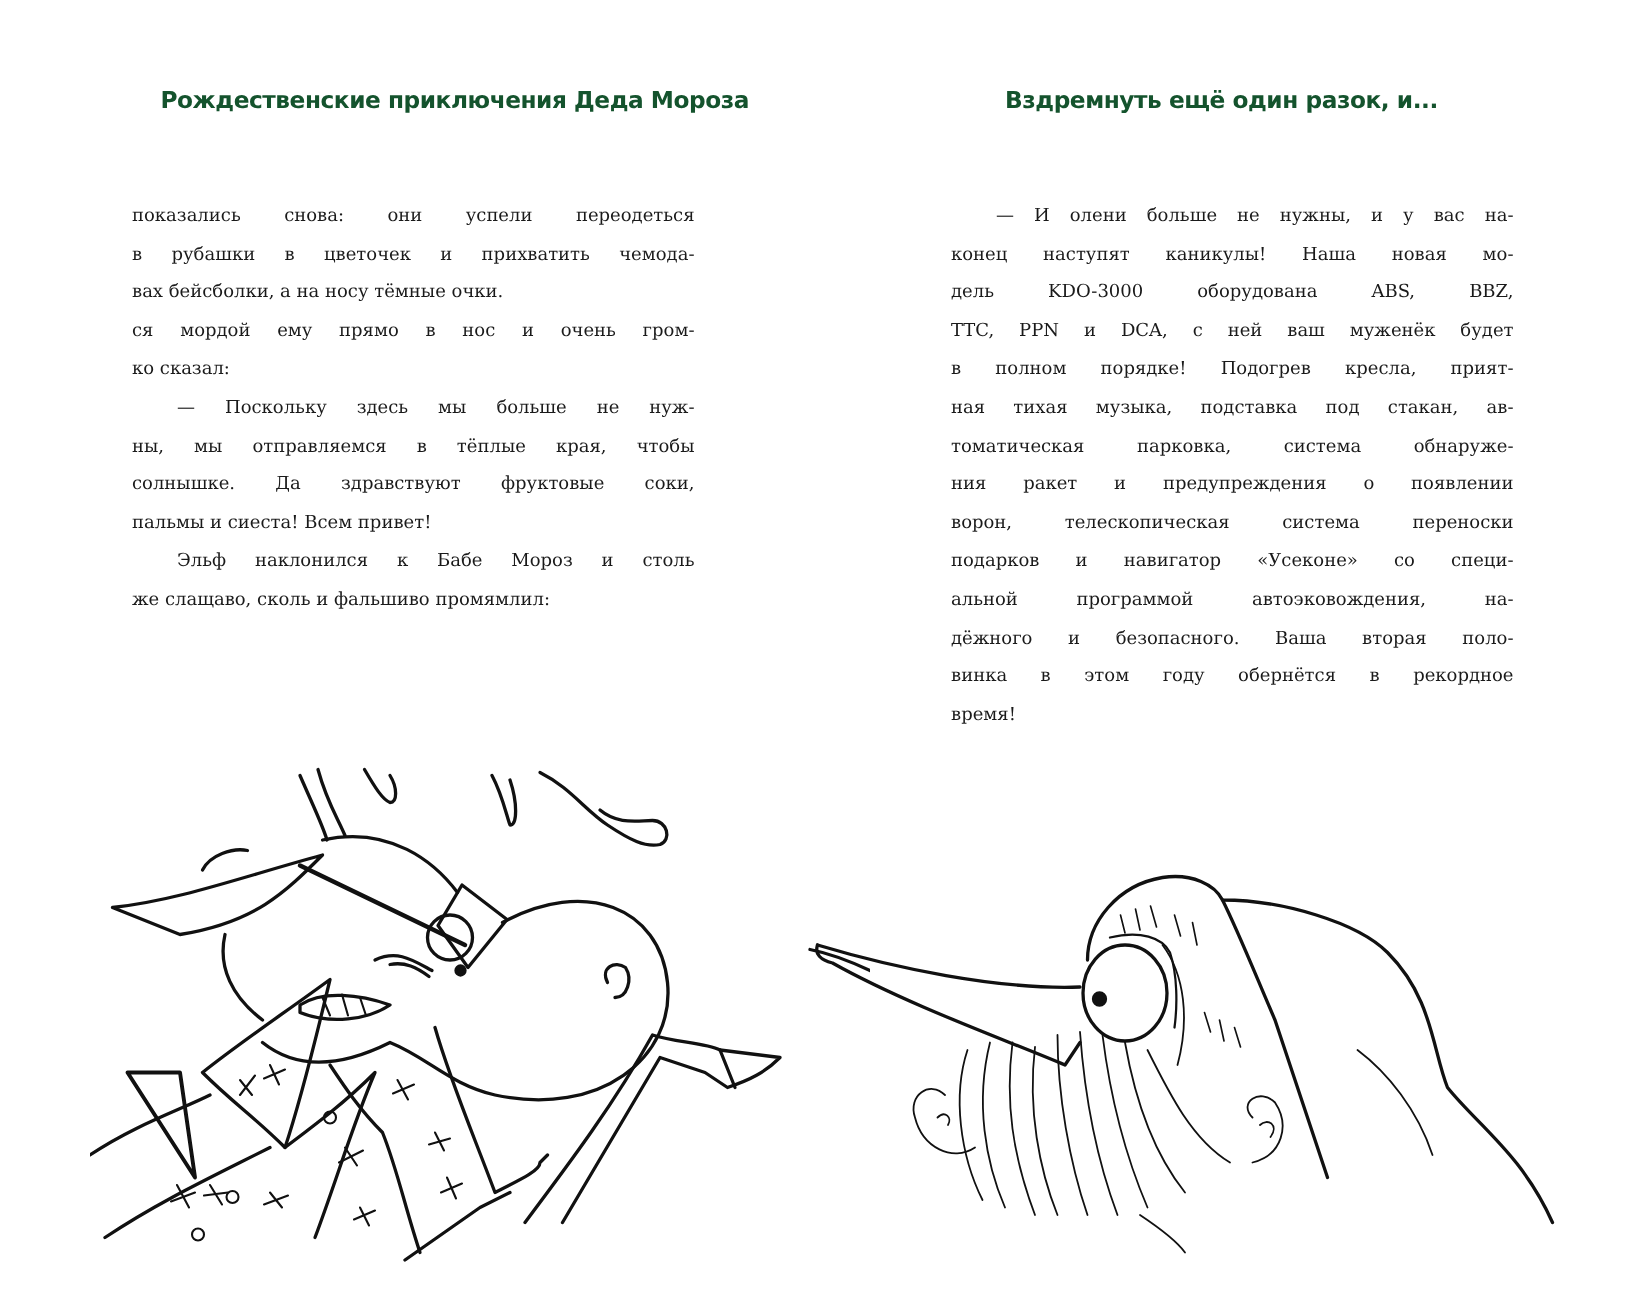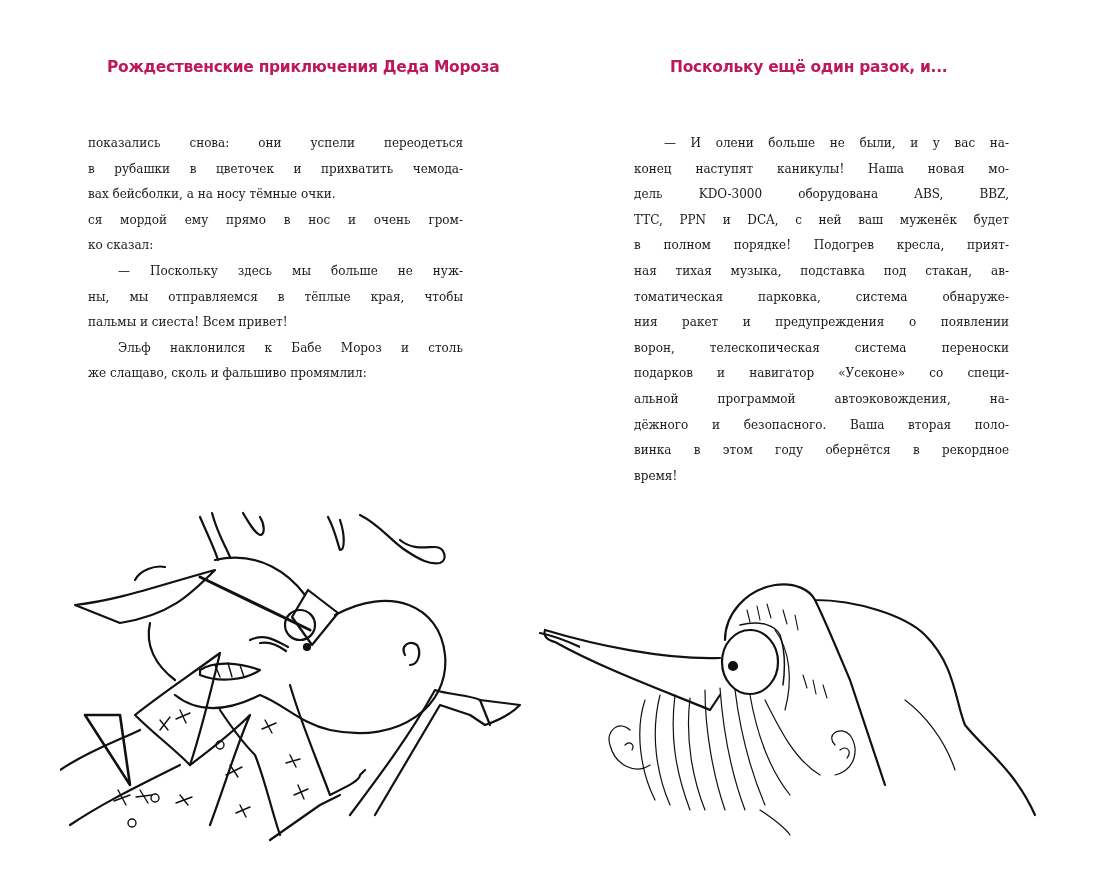--- a/index.html
+++ b/index.html
@@ -4,21 +4,21 @@
 <style>
   html, body { margin: 0; padding: 0; background: #ffffff; }
   body { width: 1100px; height: 873px; position: relative; overflow: hidden; color: #1a1a1a; }
   .page { position: absolute; top: 0; height: 873px; }
   .page-left { left: 0; width: 550px; }
   .page-right { left: 550px; width: 550px; }
   .running-head {
     position: absolute; top: 58px;
     font-family: "DejaVu Sans", sans-serif;
     font-size: 15.5px; font-weight: bold; letter-spacing: -0.3px;
-    color: #be185d;
+    color: #14532d;
     white-space: nowrap;
   }
   .page-left .running-head { left: 107px; }
   .page-right .running-head { left: 120px; }
   .text-block {
     position: absolute; top: 131px; width: 375px;
     font-family: "DejaVu Serif", serif;
     font-size: 12px;
     line-height: 25.6px;
     color: #1a1a1a;
@@ -41,20 +41,21 @@
 <div class="page page-left">
   <div class="running-head">Рождественские приключения Деда Мороза</div>
   <div class="text-block">
       <span class="line">показались снова: они успели переодеться</span>
       <span class="line">в рубашки в цветочек и прихватить чемода-</span>
       <span class="line last">вах бейсболки, а на носу тёмные очки.</span>
       <span class="line">ся мордой ему прямо в нос и очень гром-</span>
       <span class="line last">ко сказал:</span>
       <span class="line indent">— Поскольку здесь мы больше не нуж-</span>
       <span class="line">ны, мы отправляемся в тёплые края, чтобы</span>
+      <span class="line">солнышке. Да здравствуют фруктовые соки,</span>
       <span class="line last">пальмы и сиеста! Всем привет!</span>
       <span class="line indent">Эльф наклонился к Бабе Мороз и столь</span>
       <span class="line last">же слащаво, сколь и фальшиво промямлил:</span>
     </div>
 
   <div class="illus" style="left:60px; top:505px;">
     <svg width="520" height="340" viewBox="0 0 520 340" fill="none" stroke="#111" stroke-width="2.2" stroke-linecap="round" stroke-linejoin="round">
 
       <path d="M140 12 C150 35 155 45 158 55"></path>
       <path d="M152 8 C158 30 165 40 170 52"></path>
@@ -108,23 +109,23 @@
         <path d="M205 215 L212 228 M202 224 L216 218"></path>
         <circle cx="95" cy="293" r="4"></circle>
         <circle cx="72" cy="318" r="4"></circle>
         <circle cx="160" cy="240" r="4"></circle>
       </g>
     </svg>
   </div>
 </div>
 
 <div class="page page-right">
-  <div class="running-head">Поскольку ещё один разок, и...</div>
+  <div class="running-head">Вздремнуть ещё один разок, и...</div>
   <div class="text-block">
-      <span class="line indent">— И олени больше не были, и у вас на-</span>
+      <span class="line indent">— И олени больше не нужны, и у вас на-</span>
       <span class="line">конец наступят каникулы! Наша новая мо-</span>
       <span class="line">дель KDO-3000 оборудована ABS, BBZ,</span>
       <span class="line">TTC, PPN и DCA, с ней ваш муженёк будет</span>
       <span class="line">в полном порядке! Подогрев кресла, прият-</span>
       <span class="line">ная тихая музыка, подставка под стакан, ав-</span>
       <span class="line">томатическая парковка, система обнаруже-</span>
       <span class="line">ния ракет и предупреждения о появлении</span>
       <span class="line">ворон, телескопическая система переноски</span>
       <span class="line">подарков и навигатор «Усеконе» со специ-</span>
       <span class="line">альной программой автоэковождения, на-</span>

